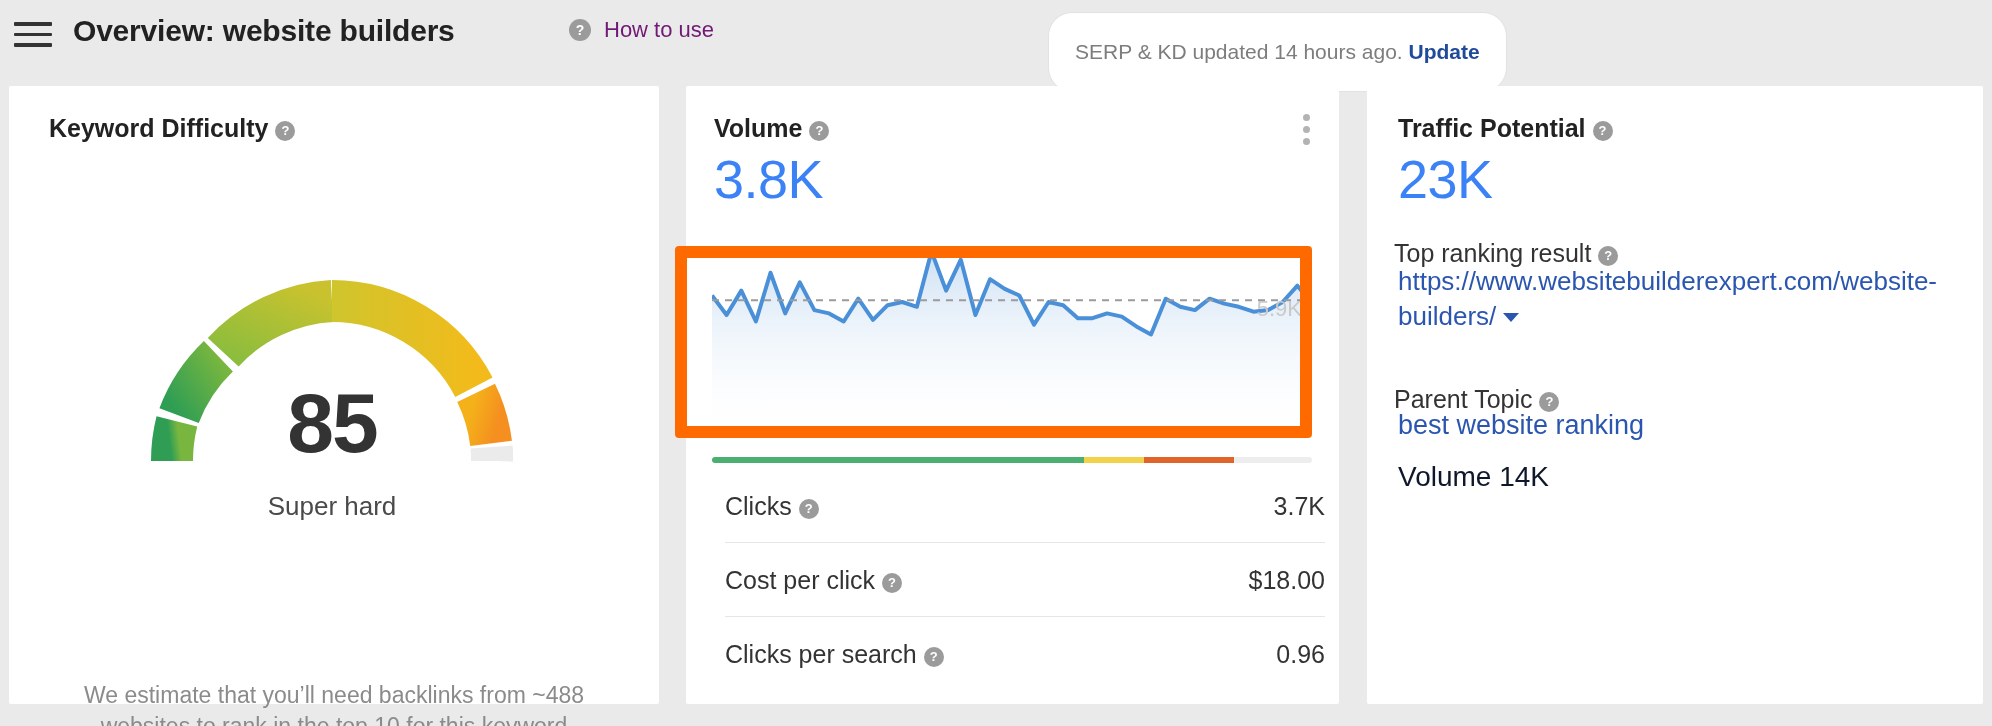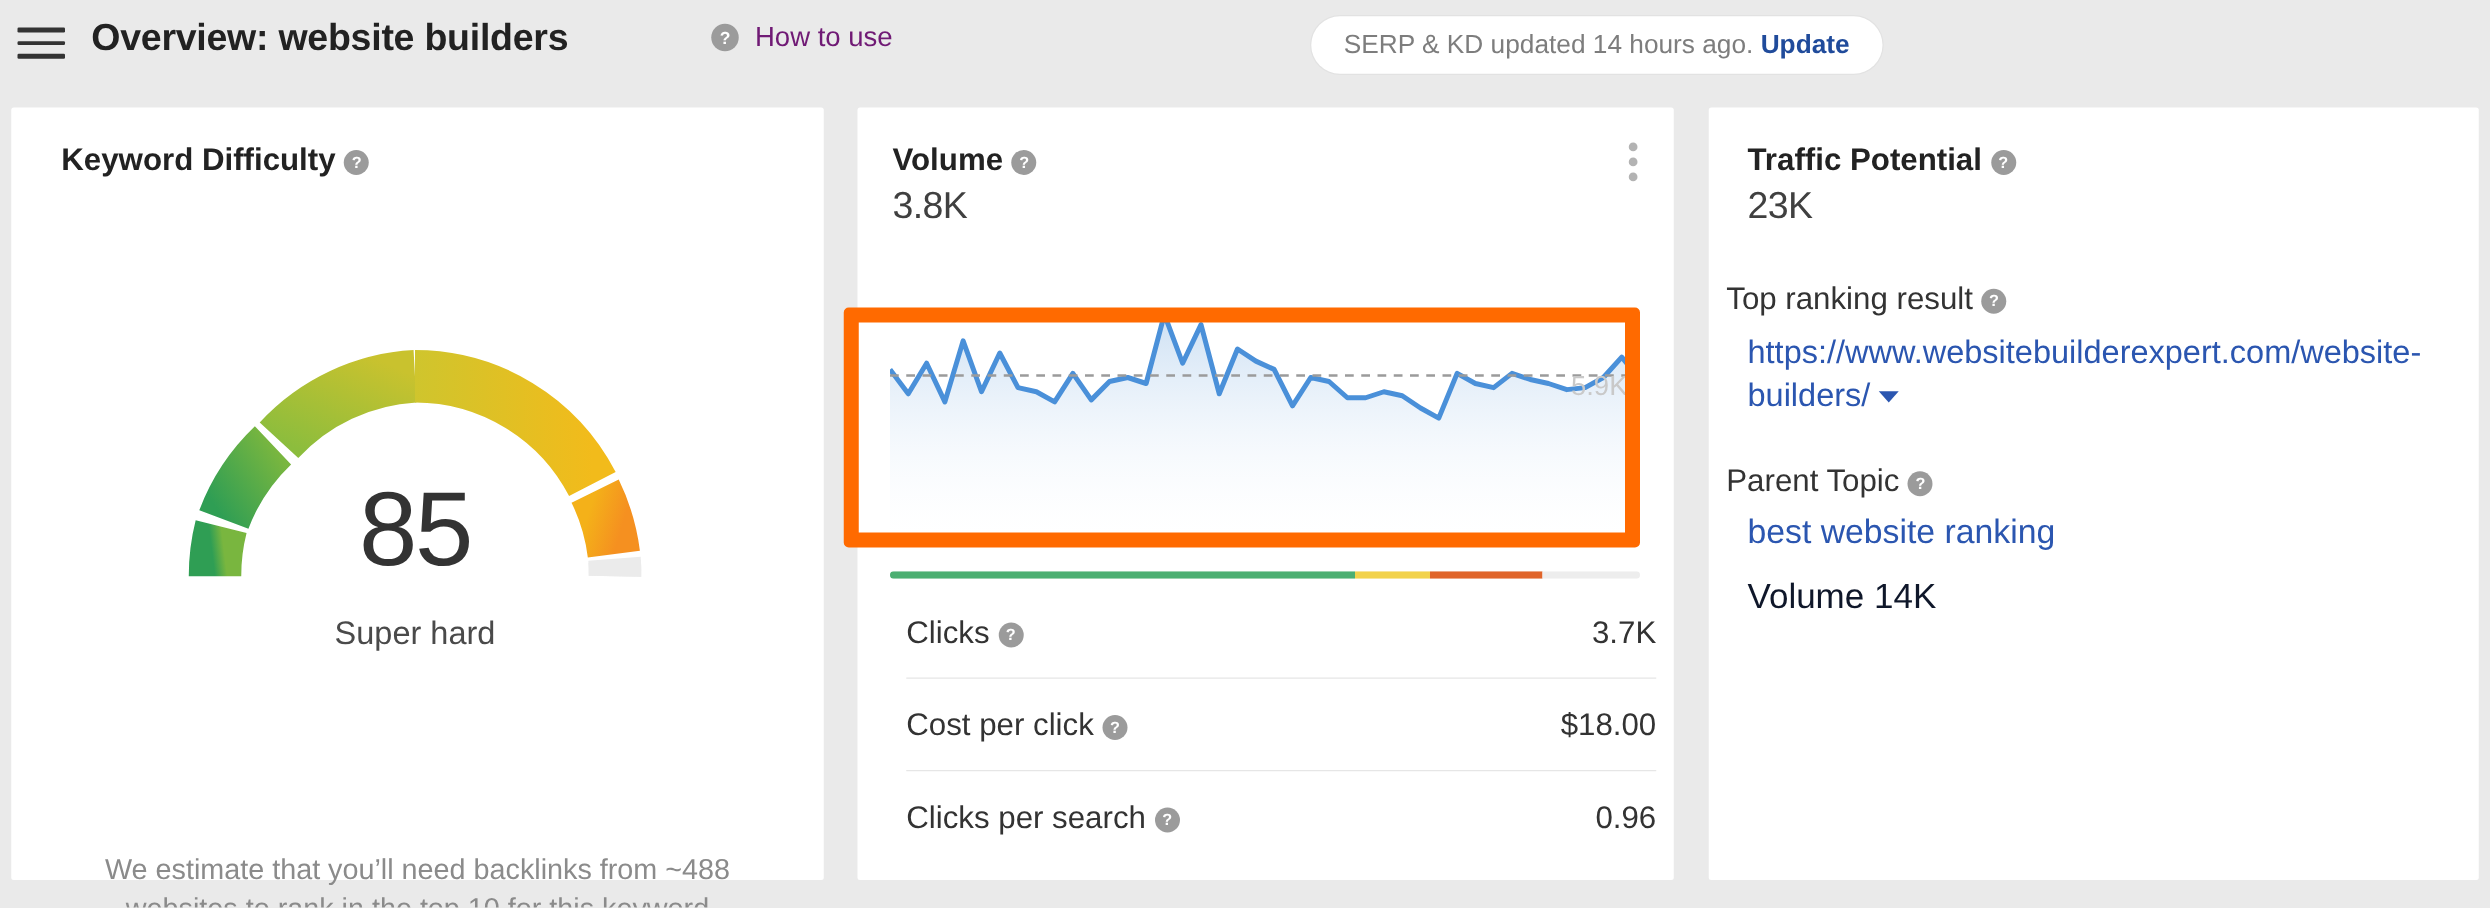--- a/index.html
+++ b/index.html
@@ -43,49 +43,49 @@
   .help-q{position:absolute;left:569px;top:19px;}
   .how-to-use{
     position:absolute;left:604px;top:17px;
     font-size:22px;color:#701a75;white-space:nowrap;cursor:pointer;
   }
 
   .update-pill{
     position:absolute;left:1049px;top:13px;
     height:46px;line-height:46px;
     background:#fff;border-radius:23px;
-    padding:0 26px;white-space:nowrap;
+    padding:16px 26px;white-space:nowrap;
     font-size:21px;color:#7d7d7d;
     box-shadow:0 0 0 1px rgba(0,0,0,.03);
   }
   .update-pill .upd{color:#204b9b;font-weight:bold;cursor:pointer;}
 
   
   .card{
     position:absolute;background:#fff;top:86px;border-radius:2px;
   }
   #card-kd{left:9px;width:650px;height:618px;}
   #card-vol{left:686px;width:653px;height:618px;}
   #card-tp{left:1367px;width:616px;height:618px;}
 
   .card-title{
     position:absolute;font-size:25px;font-weight:bold;color:#222;
     white-space:nowrap;
   }
   .big-num{
-    position:absolute;font-size:30px;color:#404040;font-weight:400;
+    position:absolute;font-size:54px;color:#3b82f6;font-weight:400;
     letter-spacing:-0.5px;white-space:nowrap;
   }
 
   
   #kd-title{left:40px;top:28px;}
   .gauge-wrap{position:absolute;left:88px;top:160px;width:470px;height:290px;}
   .gauge-num{
     position:absolute;left:0;top:135px;width:470px;text-align:center;
-    font-size:84px;color:#333;letter-spacing:-2px;line-height:1;
+    font-size:84px;color:#333;letter-spacing:-2px;line-height:1;font-weight:bold;
   }
   .gauge-label{
     position:absolute;left:0;top:245px;width:470px;text-align:center;
     font-size:26px;color:#4a4a4a;
   }
   .kd-footer{
     position:absolute;left:34px;top:594px;width:582px;text-align:center;
     font-size:23px;line-height:1.33;color:#8b8b8b;
   }
 
@@ -123,21 +123,21 @@
     position:absolute;right:0;top:24px;font-size:25px;color:#333;white-space:nowrap;
   }
   #row-clicks{top:382px;}
   #row-cpc{top:456px;}
   #row-cps{top:530px;border-bottom:none;}
 
   
   #tp-title{left:31px;top:28px;}
   #tp-big{left:31px;top:62px;}
   .tp-sub{
-    position:absolute;left:14px;font-size:25px;color:#333;white-space:nowrap;
+    position:absolute;left:27px;font-size:25px;color:#333;white-space:nowrap;margin-top:14px;
   }
   #tp-trr{top:139px;}
   #tp-parent{top:285px;}
   .tp-link{
     position:absolute;left:31px;top:178px;width:570px;
     font-size:26px;line-height:1.35;color:#2b56b0;cursor:pointer;
   }
   .caret{
     display:inline-block;width:0;height:0;vertical-align:3px;
     border-left:8px solid transparent;border-right:8px solid transparent;

